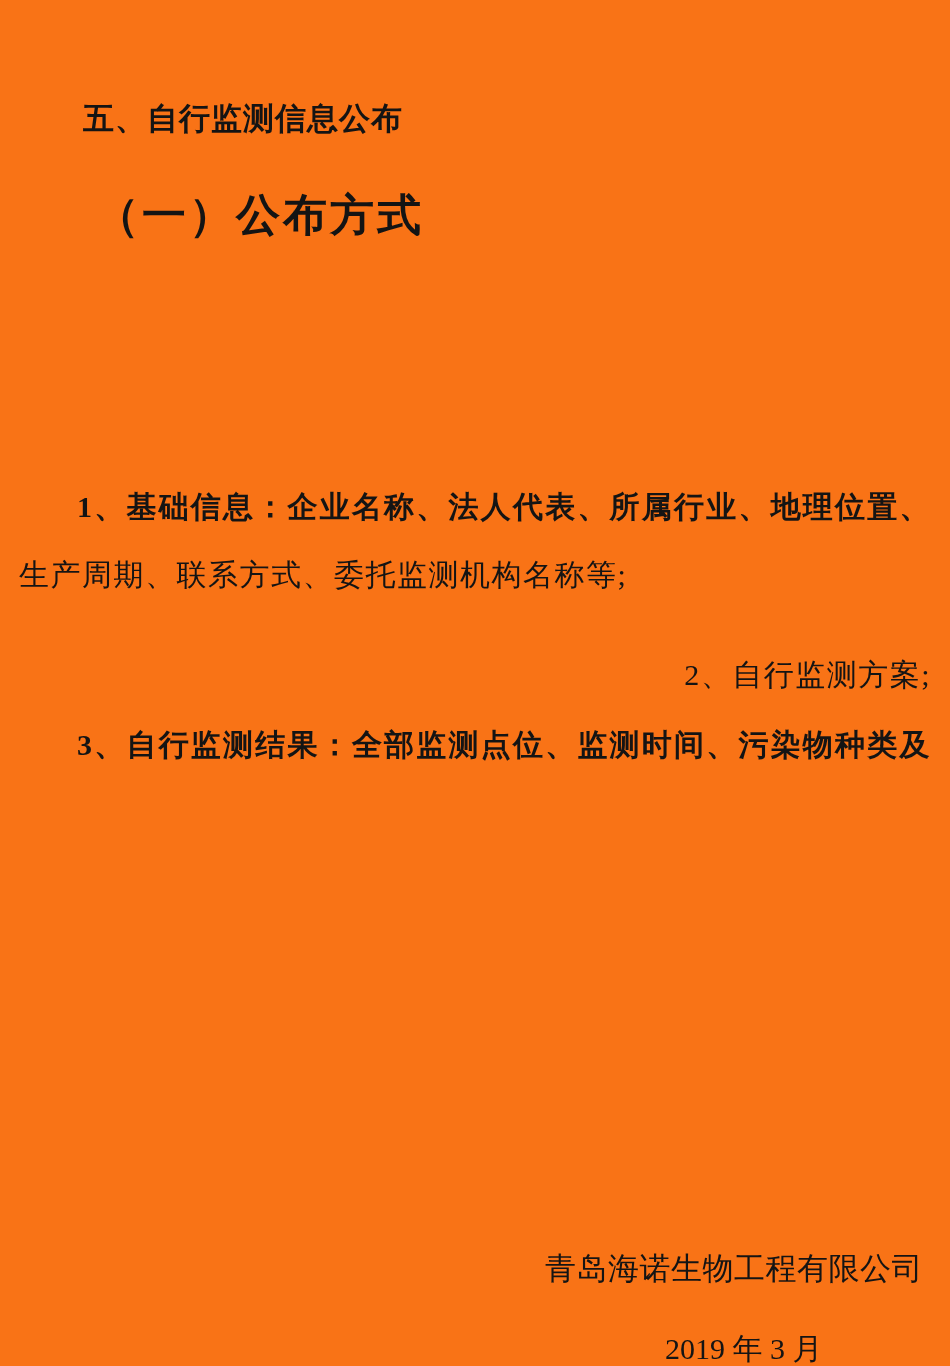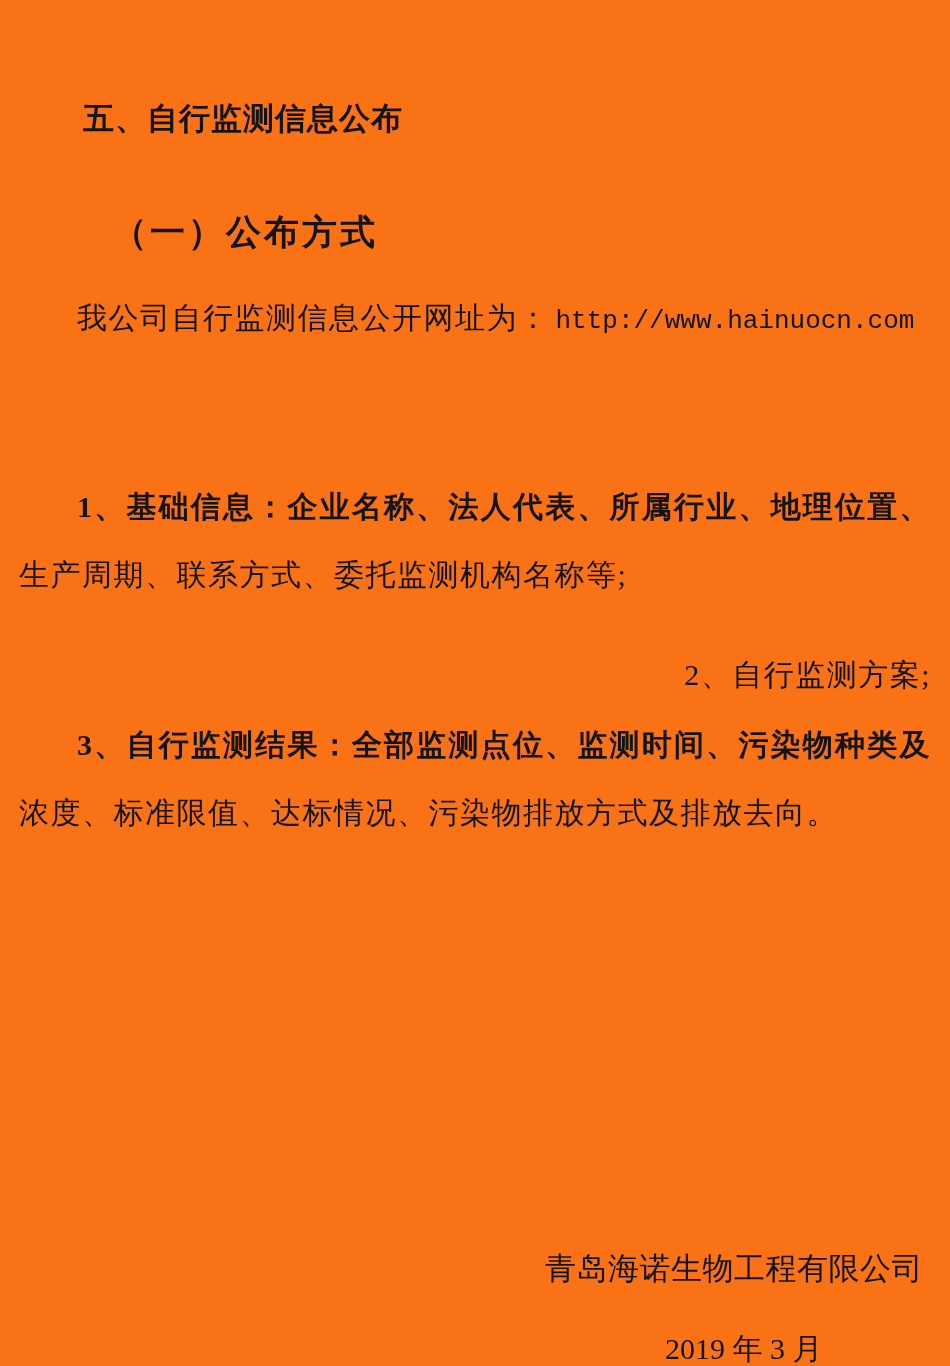--- a/index.html
+++ b/index.html
@@ -26,24 +26,24 @@
     font-weight: 700;
     font-size: 31px;
     line-height: 68px;
     letter-spacing: 1px;
     white-space: nowrap;
   }
   
   .sub {
     position: absolute;
     left: 95px;
-    margin: 17px;
+    margin: 0;
     font-family: "Liberation Serif", serif;
     font-weight: 700;
-    font-size: 35px;
+    font-size: 44px;
     line-height: 68px;
     letter-spacing: 3px;
     white-space: nowrap;
   }
   .s1 { top: 182px; }
   .s2 { top: 377px; }
   
   .bodyline {
     position: absolute;
     left: 19px;
@@ -102,36 +102,32 @@
 </style>
 </head>
 <body>
 
 <div class="page">
 
   <h1 class="h1">五、自行监测信息公布</h1>
 
   <h2 class="sub s1">（一）公布方式</h2>
 
-  <div class="bodyline b1">
-    <span>我公司自行监测信息公开网址为：</span><span class="url">http://www.hainuocn.com</span>
-  </div>
 
 
   <div class="para p1">
     <div class="line first fill">1、基础信息：企业名称、法人代表、所属行业、地理位置、</div>
     <div class="line">生产周期、联系方式、委托监测机构名称等;</div>
   </div>
 
   <div class="para p2">
     <div class="line first">2、自行监测方案;</div>
   </div>
 
   <div class="para p3">
     <div class="line first fill">3、自行监测结果：全部监测点位、监测时间、污染物种类及</div>
-    <div class="line">浓度、标准限值、达标情况、污染物排放方式及排放去向。</div>
   </div>
 
   <div class="company">青岛海诺生物工程有限公司</div>
 
   <div class="date">2019 年 3 月</div>
 
 </div>
 
 </body></html>

